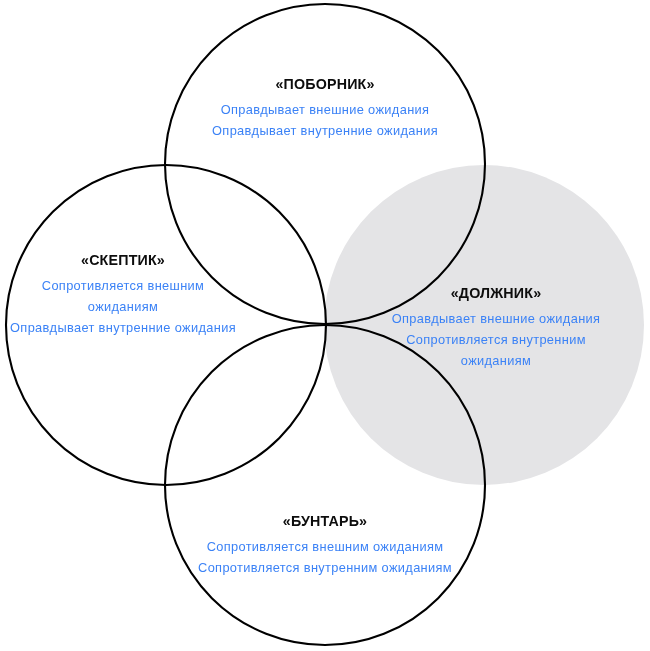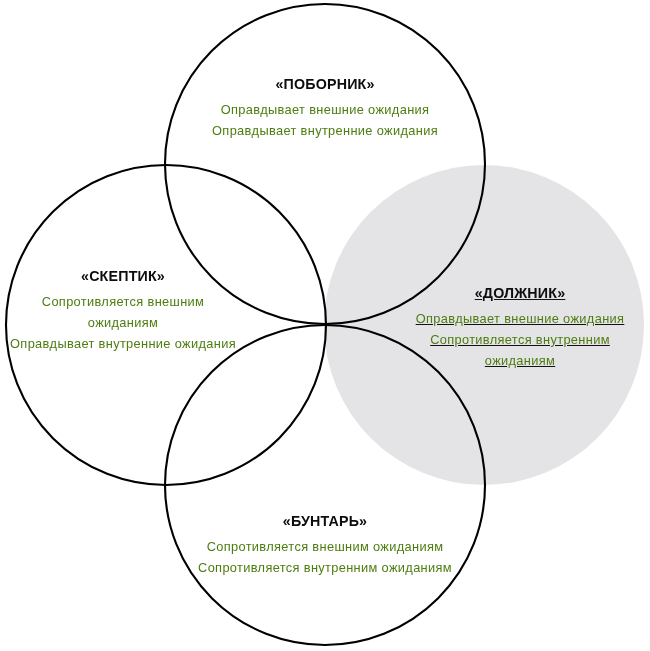--- a/index.html
+++ b/index.html
@@ -42,49 +42,48 @@
     transform: scaleX(0.92);
     transform-origin: center center;
     white-space: nowrap;
     margin: 0 0 7px 0;
     line-height: 1.05;
   }
   .quadrant-lines {
     display: block;
     font-size: 12.8px;
     font-weight: 400;
-    color: #4d7c0f;
+    color: #3b82f6;
     letter-spacing: 0.35px;
     line-height: 21px;
   }
   .quadrant-lines .ln {
     display: block;
     white-space: nowrap;
   }
   .quadrant-lines .ln.wrap {
     white-space: normal;
   }
 
   
   #label-poborniк,
   #label-pobornik {
     left: 163px;
     top: 76px;
     width: 324px;
   }
   #label-skeptik {
     left: 8px;
-    top: 268px;
+    top: 252px;
     width: 230px;
   }
   #label-dolzhnik {
-    left: 400px;
+    left: 376px;
     top: 285px;
     width: 240px;
-    text-decoration: underline;
   }
   #label-buntar {
     left: 163px;
     top: 468px;
     width: 324px;
     margin-top: 45px;
   }
   #label-skeptik .quadrant-lines .ln {
     white-space: normal;
   }

